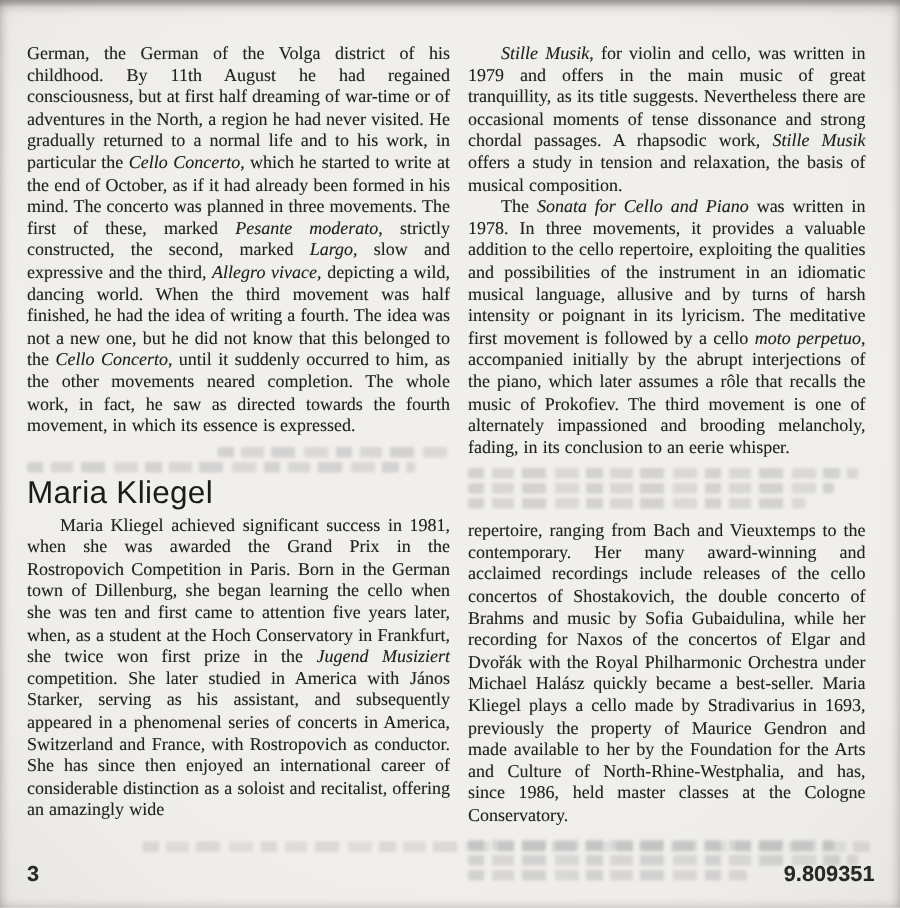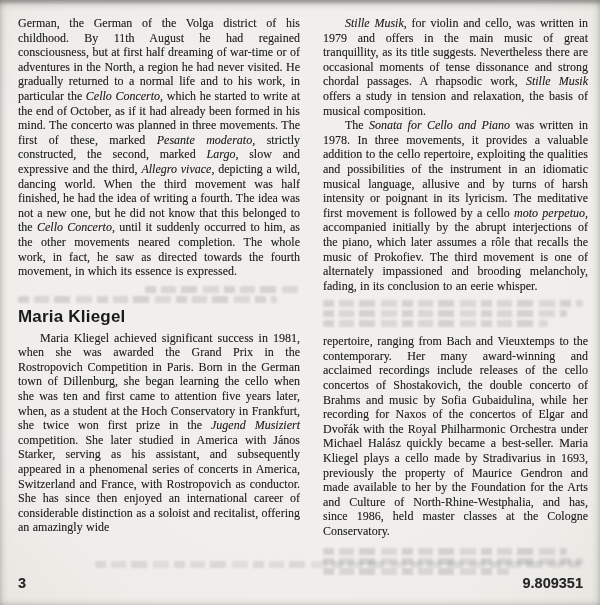--- a/index.html
+++ b/index.html
@@ -22,40 +22,40 @@
                 inset 0 -5px 7px -5px rgba(120,118,115,0.40),
                 inset 6px 0 8px -6px rgba(120,118,115,0.45),
                 inset -6px 0 8px -6px rgba(120,118,115,0.45);
   }
   .page::before {
     content: ""; position: absolute; top: 0; left: 0; right: 0; height: 5px;
     background: linear-gradient(180deg, rgba(125,123,120,0.50), rgba(125,123,120,0));
     pointer-events: none;
   }
   .columns {
-    position: absolute; top: 16px; left: 18px;
-    display: flex; gap: 23px;
+    position: absolute; top: 28px; left: 18px;
+    display: flex; gap: 12px;
   }
   .col-left  { width: 282px; }
   .col-right { width: 265px; }
   .body-text {
     margin: 0;
     font-size: 12px;
     line-height: 14.6px;
     text-align: justify;
     color: var(--ink);
     word-spacing: 0.4px;
     text-shadow: 0 0 0.5px rgba(40,40,40,0.35);
   }
   .body-text.indent { text-indent: 22px; }
   .section-heading {
     margin: 0 0 4px 0;
     font-family: "Liberation Sans", sans-serif;
-    font-weight: bold;
-    font-size: 17px;
+    font-weight: normal;
+    font-size: 21px;
     line-height: 20px;
     color: var(--heading-ink);
     letter-spacing: 0.2px;
   }
   .gap { position: relative; }
   .gap-left   { height: 24px; padding-top: 4px; }
   .gap-right  { height: 37px; padding-top: 4px; }
   .gap-bottom { height: 44px; padding-top: 6px; }
   .ghost {
     height: 7px; margin: 3px 0;

